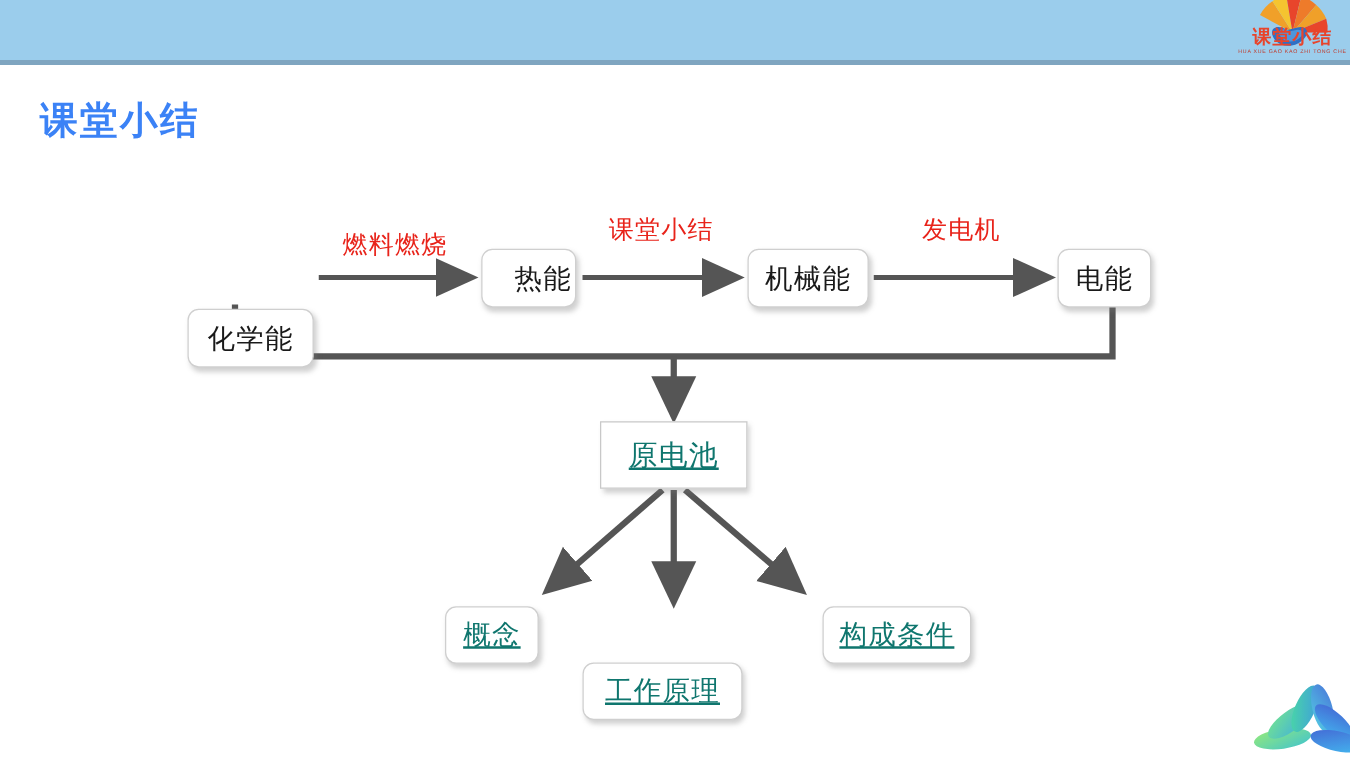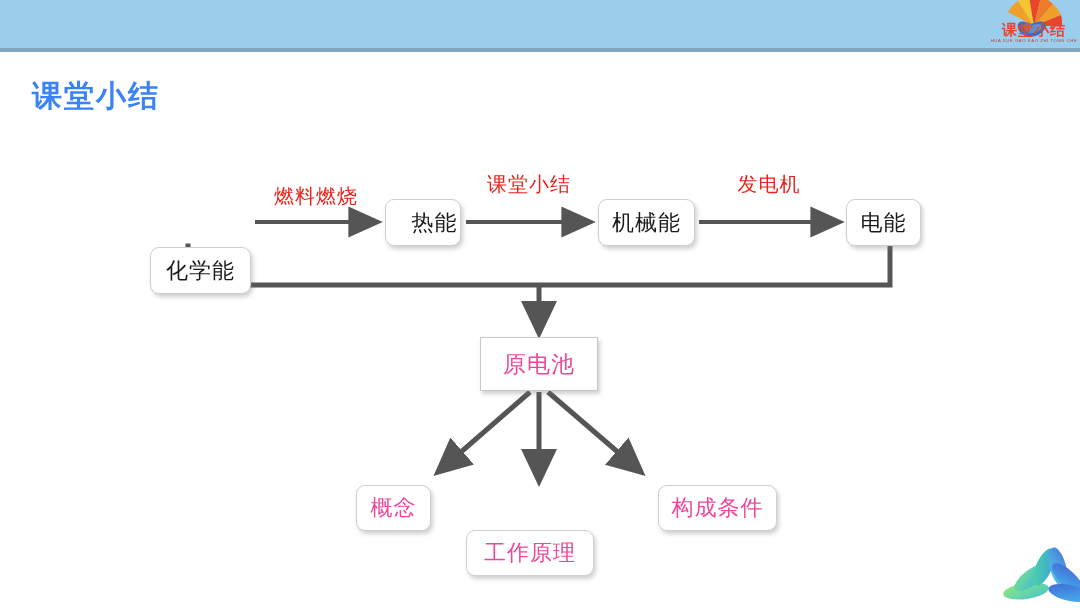--- a/index.html
+++ b/index.html
@@ -105,21 +105,21 @@
     background: #FFFFFF;
     border: 1px solid #CFCFCF;
     border-radius: 9px;
     box-shadow: 2px 3px 4px rgba(120,120,120,0.35);
     font-size: 22px;
     letter-spacing: 1px;
     white-space: nowrap;
     line-height: 1;
   }
   .node.black { color: #1A1A1A; }
-  .node.red { color: #ec4899; }
+  .node.red { color: #0f766e; text-decoration: underline; }
   .node.square {
     border-radius: 0;
     border: 1px solid #C8C8C8;
   }
 
   
   .edge-label {
     position: absolute;
     color: #E8231A;
     font-size: 20px;

